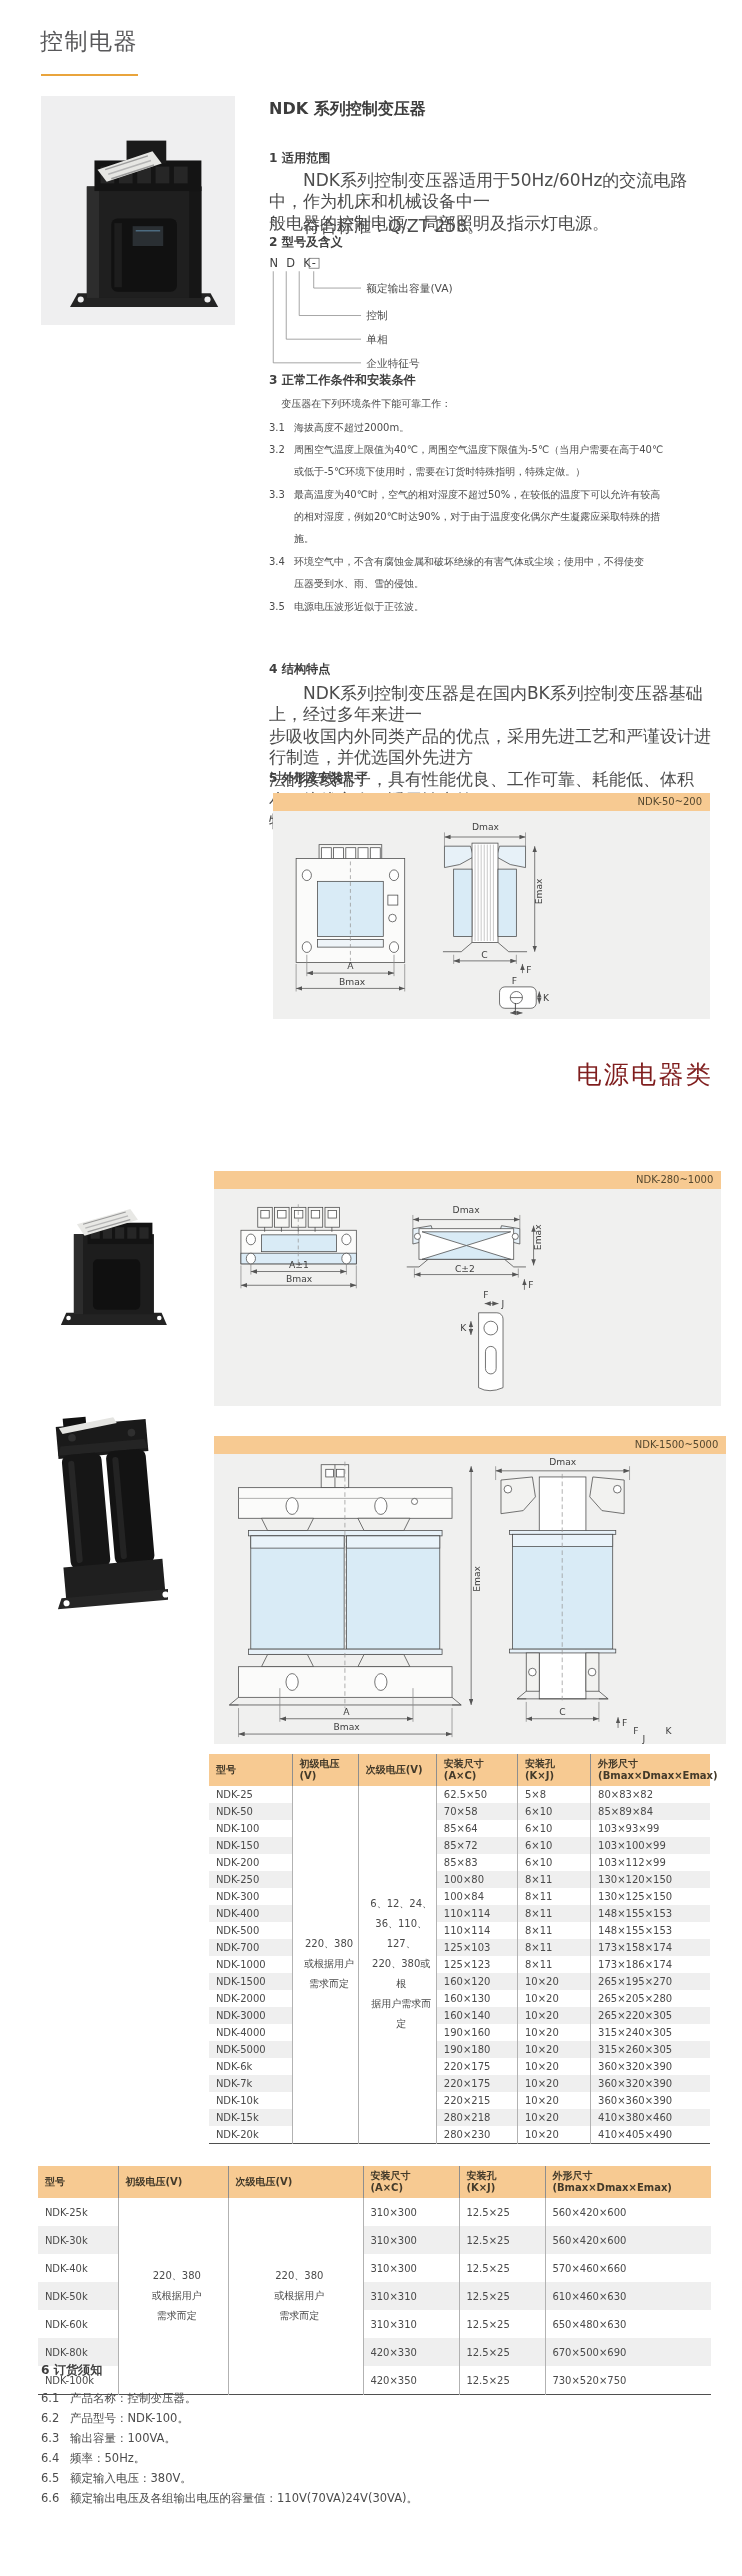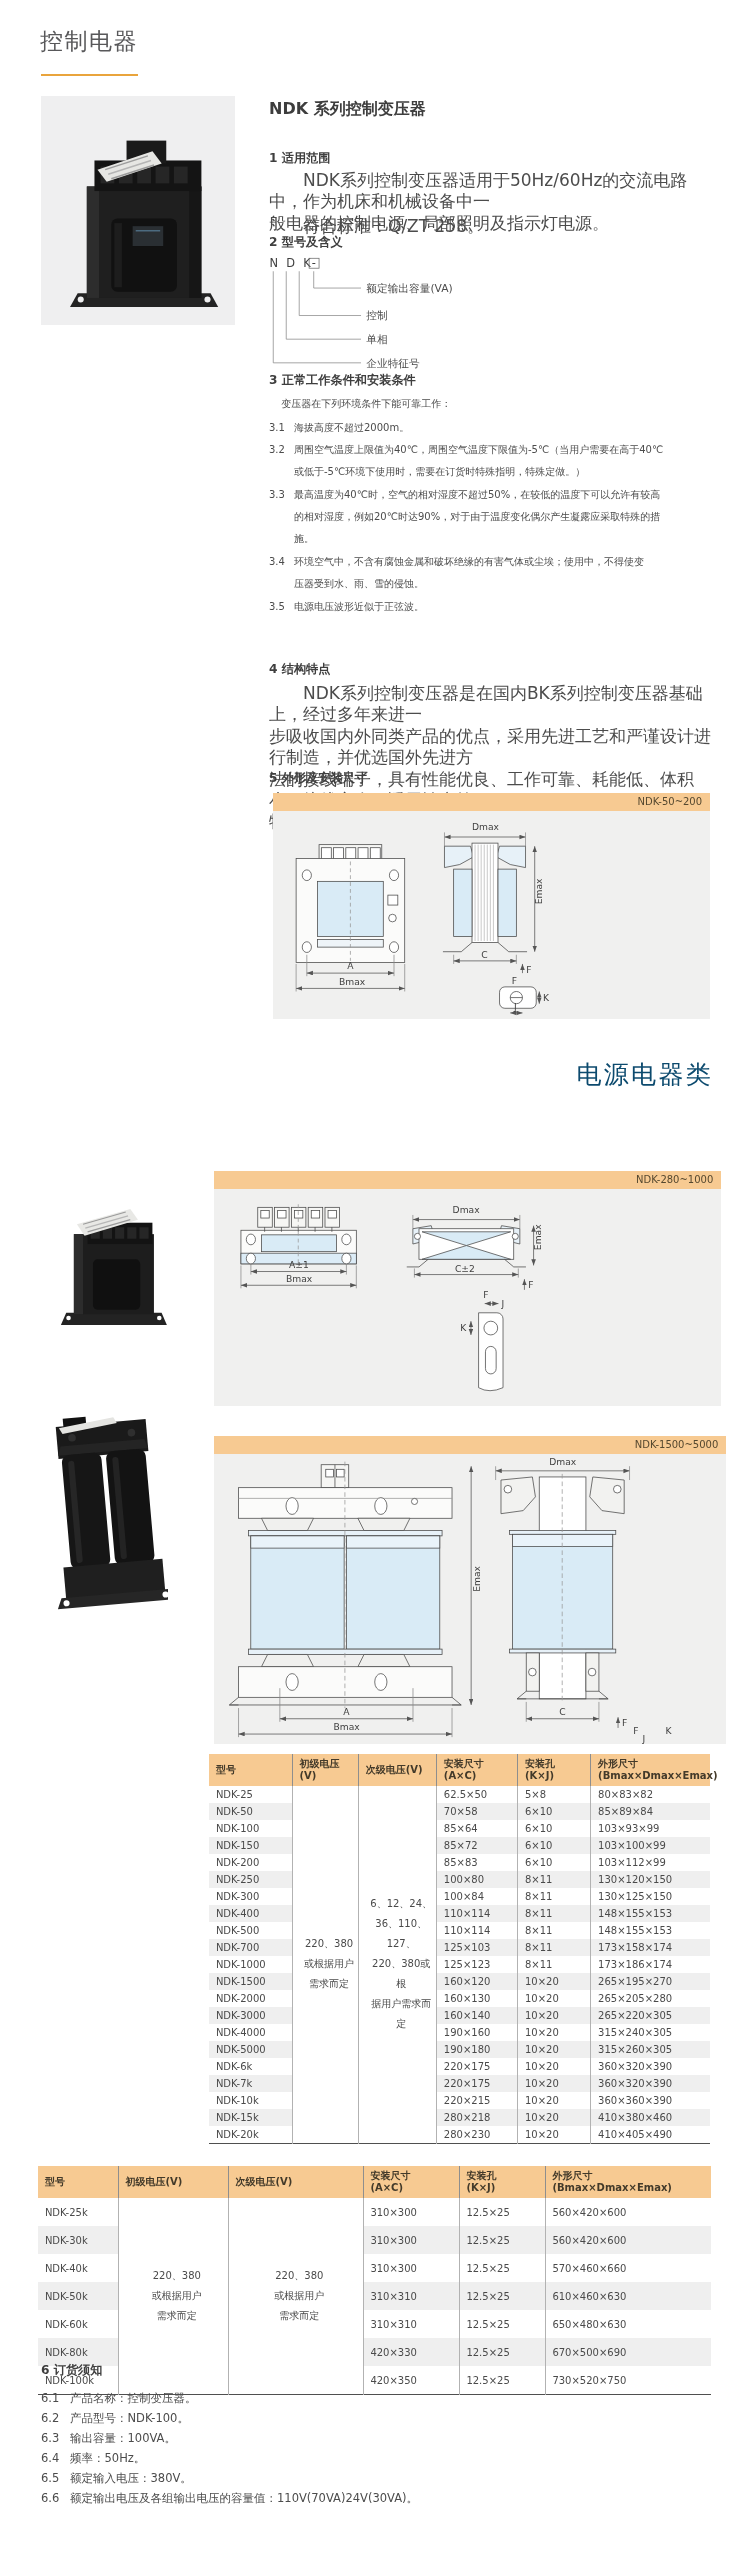--- a/index.html
+++ b/index.html
@@ -14,21 +14,21 @@
   .rcol .abs{position:absolute;left:0;margin:0;}
   .h2{font-size:16px;font-weight:bold;color:#3d3d3d;}
   .h3{font-size:12.2px;font-weight:bold;color:#3f3f3f;}
   .body-p{font-size:17px;line-height:21.4px;white-space:pre-line;}
   .s3-block{font-size:10px;line-height:22px;width:442px;}
   .s3-block .intro{margin:0 0 1.5px;padding-left:12.2px;}
   ul.speclist{list-style:none;margin:0;padding:0;}
   ul.speclist li{display:flex;margin:0 0 0.8px;}
   ul.speclist .num{flex:0 0 25px;}
   ul.speclist .txt{white-space:pre-line;}
-  .cat-heading{position:absolute;right:29px;top:1058px;font-size:25px;color:#0c4a6e;letter-spacing:2.3px;}
+  .cat-heading{position:absolute;right:29px;top:1058px;font-size:25px;color:#7f1d1d;letter-spacing:2.3px;}
   .panel{position:absolute;}
   .banner{height:17.6px;line-height:17.6px;background:#f7ca92;color:#55482f;font-size:10px;
           text-align:right;padding-right:7.7px;box-sizing:border-box;}
   .draw{display:block;background:#f0f0ef;}
   .dimtext{font-size:12px;fill:#3f3f3f;font-family:"DejaVu Sans","Liberation Sans",sans-serif;}
   .spec-table{position:absolute;}
   table{border-collapse:collapse;table-layout:fixed;width:100%;font-size:10px;color:#4a4a4a;
         border-bottom:1.5px solid #4f4f4f;}
   thead th{background:#f7ca92;color:#433a2a;font-weight:bold;text-align:left;
            padding:2.3px 1.5px 2.3px 6.9px;white-space:pre-line;line-height:12.2px;

